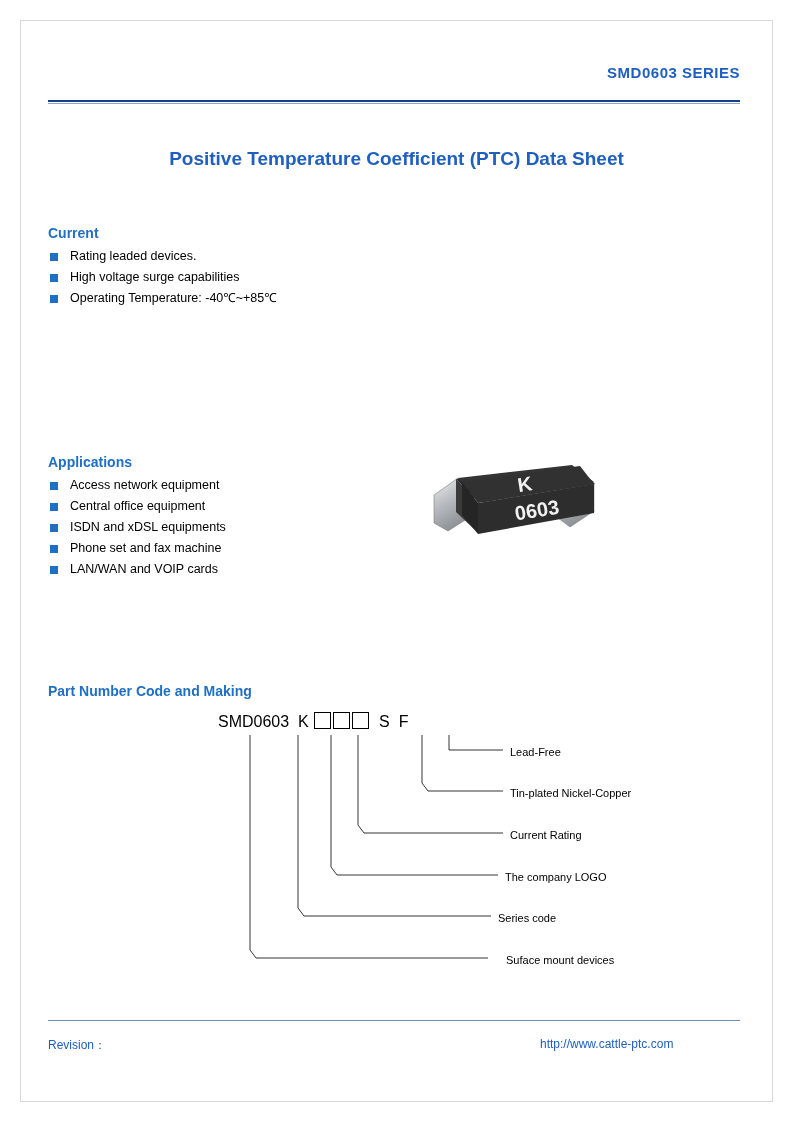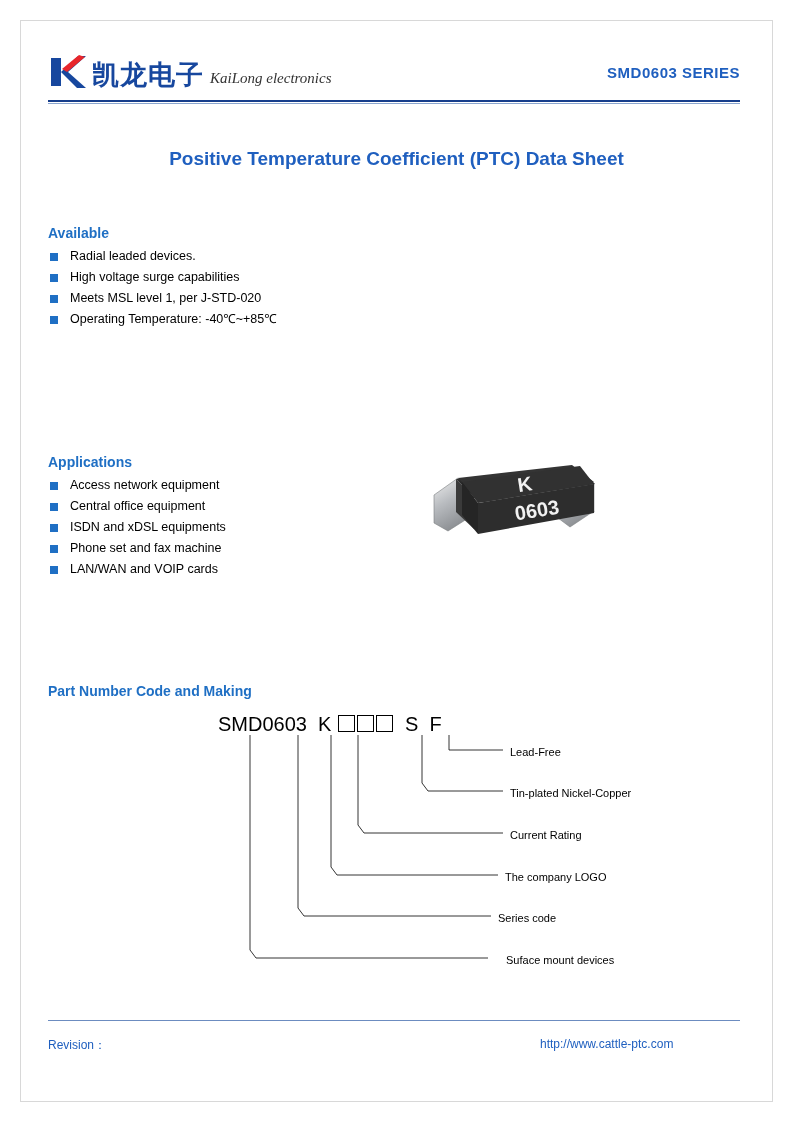--- a/index.html
+++ b/index.html
@@ -154,21 +154,21 @@
     position: absolute;
     left: 48px;
     top: 705px;
     width: 692px;
     height: 280px;
   }
   .pn-code {
     position: absolute;
     left: 170px;
     top: 8px;
-    font-size: 20px;
+    font-size: 16px;
     letter-spacing: 0;
     color: #000000;
     white-space: nowrap;
   }
   .pn-code .seg { display: inline-block; }
   .pn-box {
     display: inline-block;
     width: 15px;
     height: 15px;
     border: 1px solid #000;
@@ -224,43 +224,31 @@
   }
 </style>
 </head>
 <body>
 
 <div class="page">
 
   <div class="outer-border"></div>
 
   <div class="header">
-    <div class="logo-block">
-      <span class="logo-mark">
-        <svg width="40" height="40" viewBox="0 0 40 40">
-          <polygon points="3,6 13,6 13,34 3,34" fill="#17479e"></polygon>
-          <polygon points="13,20 30,4 38,4 20,20 38,36 29,36" fill="#17479e"></polygon>
-          <polygon points="14,17 31,3 37,5 19,20" fill="#e8262b"></polygon>
-        </svg>
-      </span>
-      <span class="logo-cn">凯龙电子</span>
-      <span class="logo-en">KaiLong electronics</span>
-    </div>
     <div class="series-label">SMD0603   SERIES</div>
   </div>
   <div class="header-rule"></div>
   <div class="header-rule-2"></div>
 
   <div class="doc-title">Positive Temperature Coefficient (PTC) Data Sheet</div>
 
-  <div class="section-heading" id="features-heading">Available</div>
+  <div class="section-heading" id="features-heading">Current</div>
   <ul class="bullet-list" id="features-list">
-    <li class="bullet-item">Radial leaded devices.</li>
+    <li class="bullet-item">Rating leaded devices.</li>
     <li class="bullet-item">High voltage surge capabilities</li>
-    <li class="bullet-item">Meets MSL level 1, per J-STD-020</li>
     <li class="bullet-item">Operating Temperature: -40℃~+85℃</li>
   </ul>
 
   <div class="section-heading" id="applications-heading">Applications</div>
   <ul class="bullet-list" id="applications-list">
     <li class="bullet-item">Access network equipment</li>
     <li class="bullet-item">Central office equipment</li>
     <li class="bullet-item">ISDN and xDSL equipments</li>
     <li class="bullet-item">Phone set and fax machine</li>
     <li class="bullet-item">LAN/WAN and VOIP cards</li>

